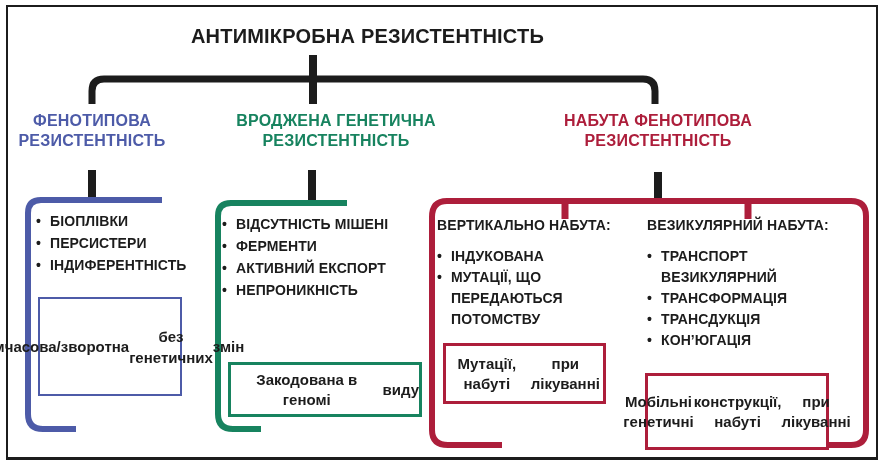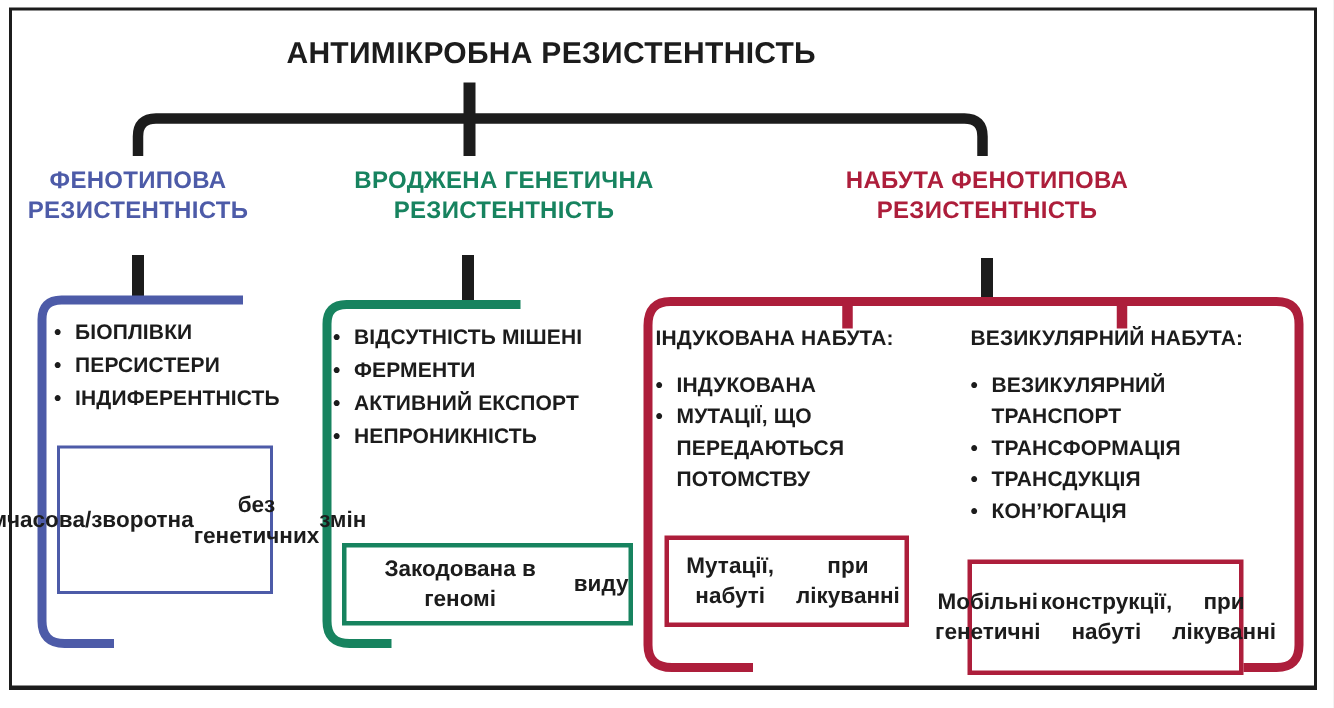--- a/index.html
+++ b/index.html
@@ -52,21 +52,21 @@
 
   .callout{
     position:absolute; background:var(--background);
     display:flex; flex-direction:row; align-items:center; justify-content:center;
     text-align:center; font-size:15px; font-weight:bold; line-height:20px;
     box-sizing:border-box;
   }
   .callout span{display:block;}
   .co-blue {left:38px;  top:297px; width:144px; height:99px; border:2px solid var(--blue); line-height:21px;}
   .co-green{left:228px; top:362px; width:194px; height:55px; border:3px solid var(--green);}
-  .co-redv {left:443px; top:357px; width:163px; height:61px; border:3px solid var(--red);}
+  .co-redv {left:443px; top:343px; width:163px; height:61px; border:3px solid var(--red);}
   .co-redh {left:645px; top:373px; width:184px; height:77px; border:3px solid var(--red);}
 </style>
 </head>
 <body>
 
 <div class="canvas">
 
   <div class="figure-border"></div>
 
   <svg class="connectors" width="889" height="472" viewBox="0 0 889 472">
@@ -143,21 +143,21 @@
         </div>
     </div>
     <div class="li">
       <span class="dot">•</span>
       <div class="li-text">
           <span>НЕПРОНИКНІСТЬ</span>
         </div>
     </div>
   </div>
 
-  <div class="col-header ch-vert">ІНДУКОВАНА НАБУТА:</div>
+  <div class="col-header ch-vert">ВЕРТИКАЛЬНО НАБУТА:</div>
   <div class="list list-redv">
     <div class="li">
       <span class="dot">•</span>
       <div class="li-text">
           <span>ІНДУКОВАНА</span>
         </div>
     </div>
     <div class="li">
       <span class="dot">•</span>
       <div class="li-text">
@@ -166,22 +166,22 @@
         <span>ПОТОМСТВУ</span>
       </div>
     </div>
   </div>
 
   <div class="col-header ch-horiz">ВЕЗИКУЛЯРНИЙ НАБУТА:</div>
   <div class="list list-redh">
     <div class="li">
       <span class="dot">•</span>
       <div class="li-text">
+        <span>ТРАНСПОРТ</span>
         <span>ВЕЗИКУЛЯРНИЙ</span>
-        <span>ТРАНСПОРТ</span>
       </div>
     </div>
     <div class="li">
       <span class="dot">•</span>
       <div class="li-text">
           <span>ТРАНСФОРМАЦІЯ</span>
         </div>
     </div>
     <div class="li">
       <span class="dot">•</span>

